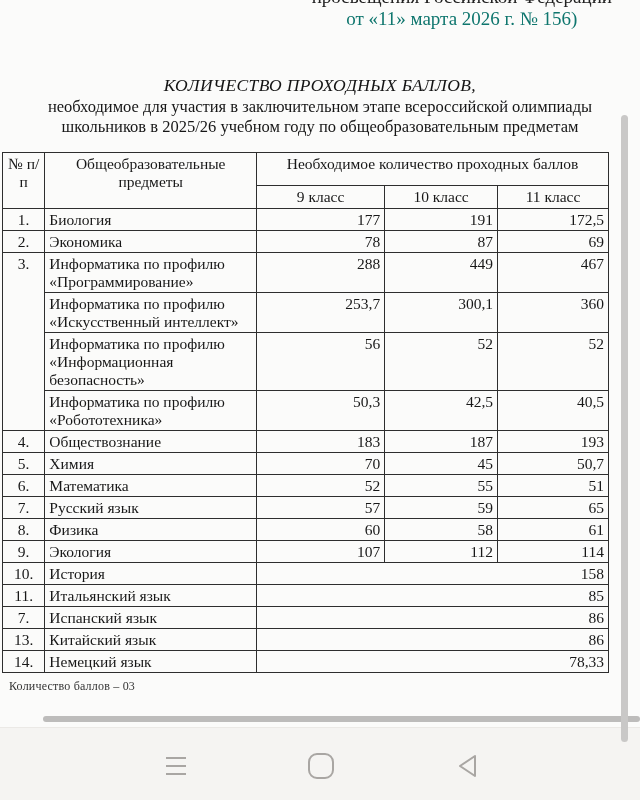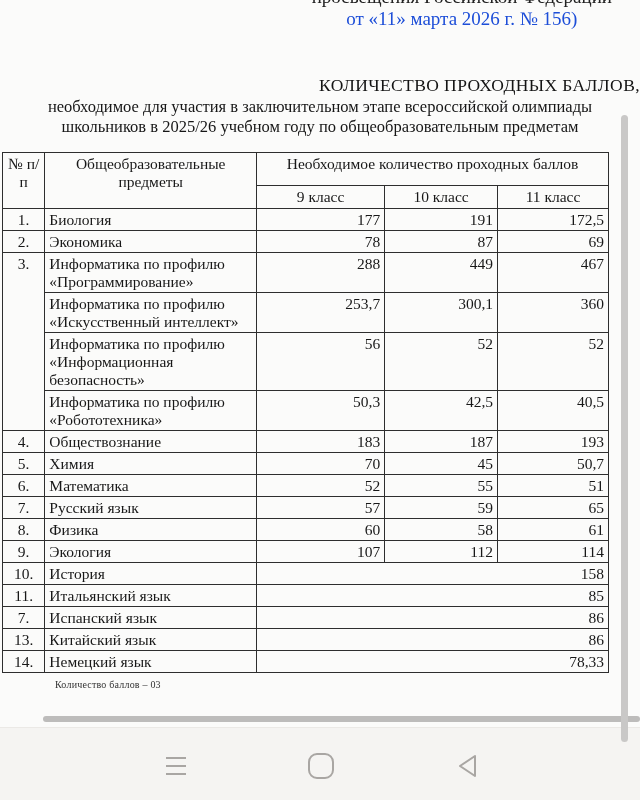--- a/index.html
+++ b/index.html
@@ -4,39 +4,39 @@
 <style>
   html,body{margin:0;padding:0;}
   .screen{
     position:relative;width:640px;height:800px;overflow:hidden;
     background:#fbfbfa;font-family:"Liberation Serif",serif;color:#1a1a1a;
   }
   
   .doc{position:absolute;inset:0;}
   .doc-head{position:absolute;top:0;right:28px;text-align:center;overflow:hidden;height:34px;}
   .doc-head .l1{font-size:19px;line-height:22px;margin-top:-14px;white-space:nowrap;color:#222;}
-  .doc-head .l2{font-size:19px;line-height:21px;white-space:nowrap;color:#1d4ed8;}
-  .doc-title{position:absolute;top:75px;left:0;width:640px;text-align:right;
-    font-size:17.5px;letter-spacing:.4px;color:#141414;}
+  .doc-head .l2{font-size:19px;line-height:21px;white-space:nowrap;color:#0f766e;}
+  .doc-title{position:absolute;top:75px;left:0;width:640px;text-align:center;
+    font-size:17.5px;letter-spacing:.4px;color:#141414;font-style:italic;}
   .doc-subtitle{position:absolute;top:97px;left:0;width:640px;text-align:center;
     font-size:16.5px;line-height:19.5px;color:#161616;}
   
   table.scores{position:absolute;top:152px;left:2px;width:607px;border-collapse:collapse;
     font-size:15.5px;color:#181818;table-layout:fixed;}
   table.scores td{border:1px solid #2e2e2e;padding:1.5px 4px;line-height:18px;vertical-align:top;}
   td.c-num{text-align:center;}
   td.c-sub{text-align:left;padding-left:7px;}
   td.c-v{text-align:right;}
   td.hdr{text-align:center;vertical-align:middle;line-height:19px;}
   tr.hdr-a{height:33px;}
   tr.hdr-b{height:23px;margin-top:24px;}
   tr.r{height:20px;}
   td.grp{vertical-align:middle;}
   
-  .doc-footer{position:absolute;top:679px;left:9px;font-size:10px;letter-spacing:.2px;color:#333;margin-left:46px;}
+  .doc-footer{position:absolute;top:679px;left:9px;font-size:12px;letter-spacing:.2px;color:#333;}
   
   .hbar{position:absolute;top:716px;left:43px;width:597px;height:6px;
     background:#bdbcbb;border-radius:3px;}
   .vbar{position:absolute;top:115px;left:621px;width:7px;height:627px;
     background:#c9c8c7;border-radius:4px;z-index:5;}
   
   .navbar{position:absolute;top:727px;left:0;width:640px;height:73px;
     background:#f5f4f2;border-top:1px solid #ebe9e6;}
   .nav-btn{position:absolute;width:48px;height:48px;top:14px;display:flex;
     align-items:center;justify-content:center;}

